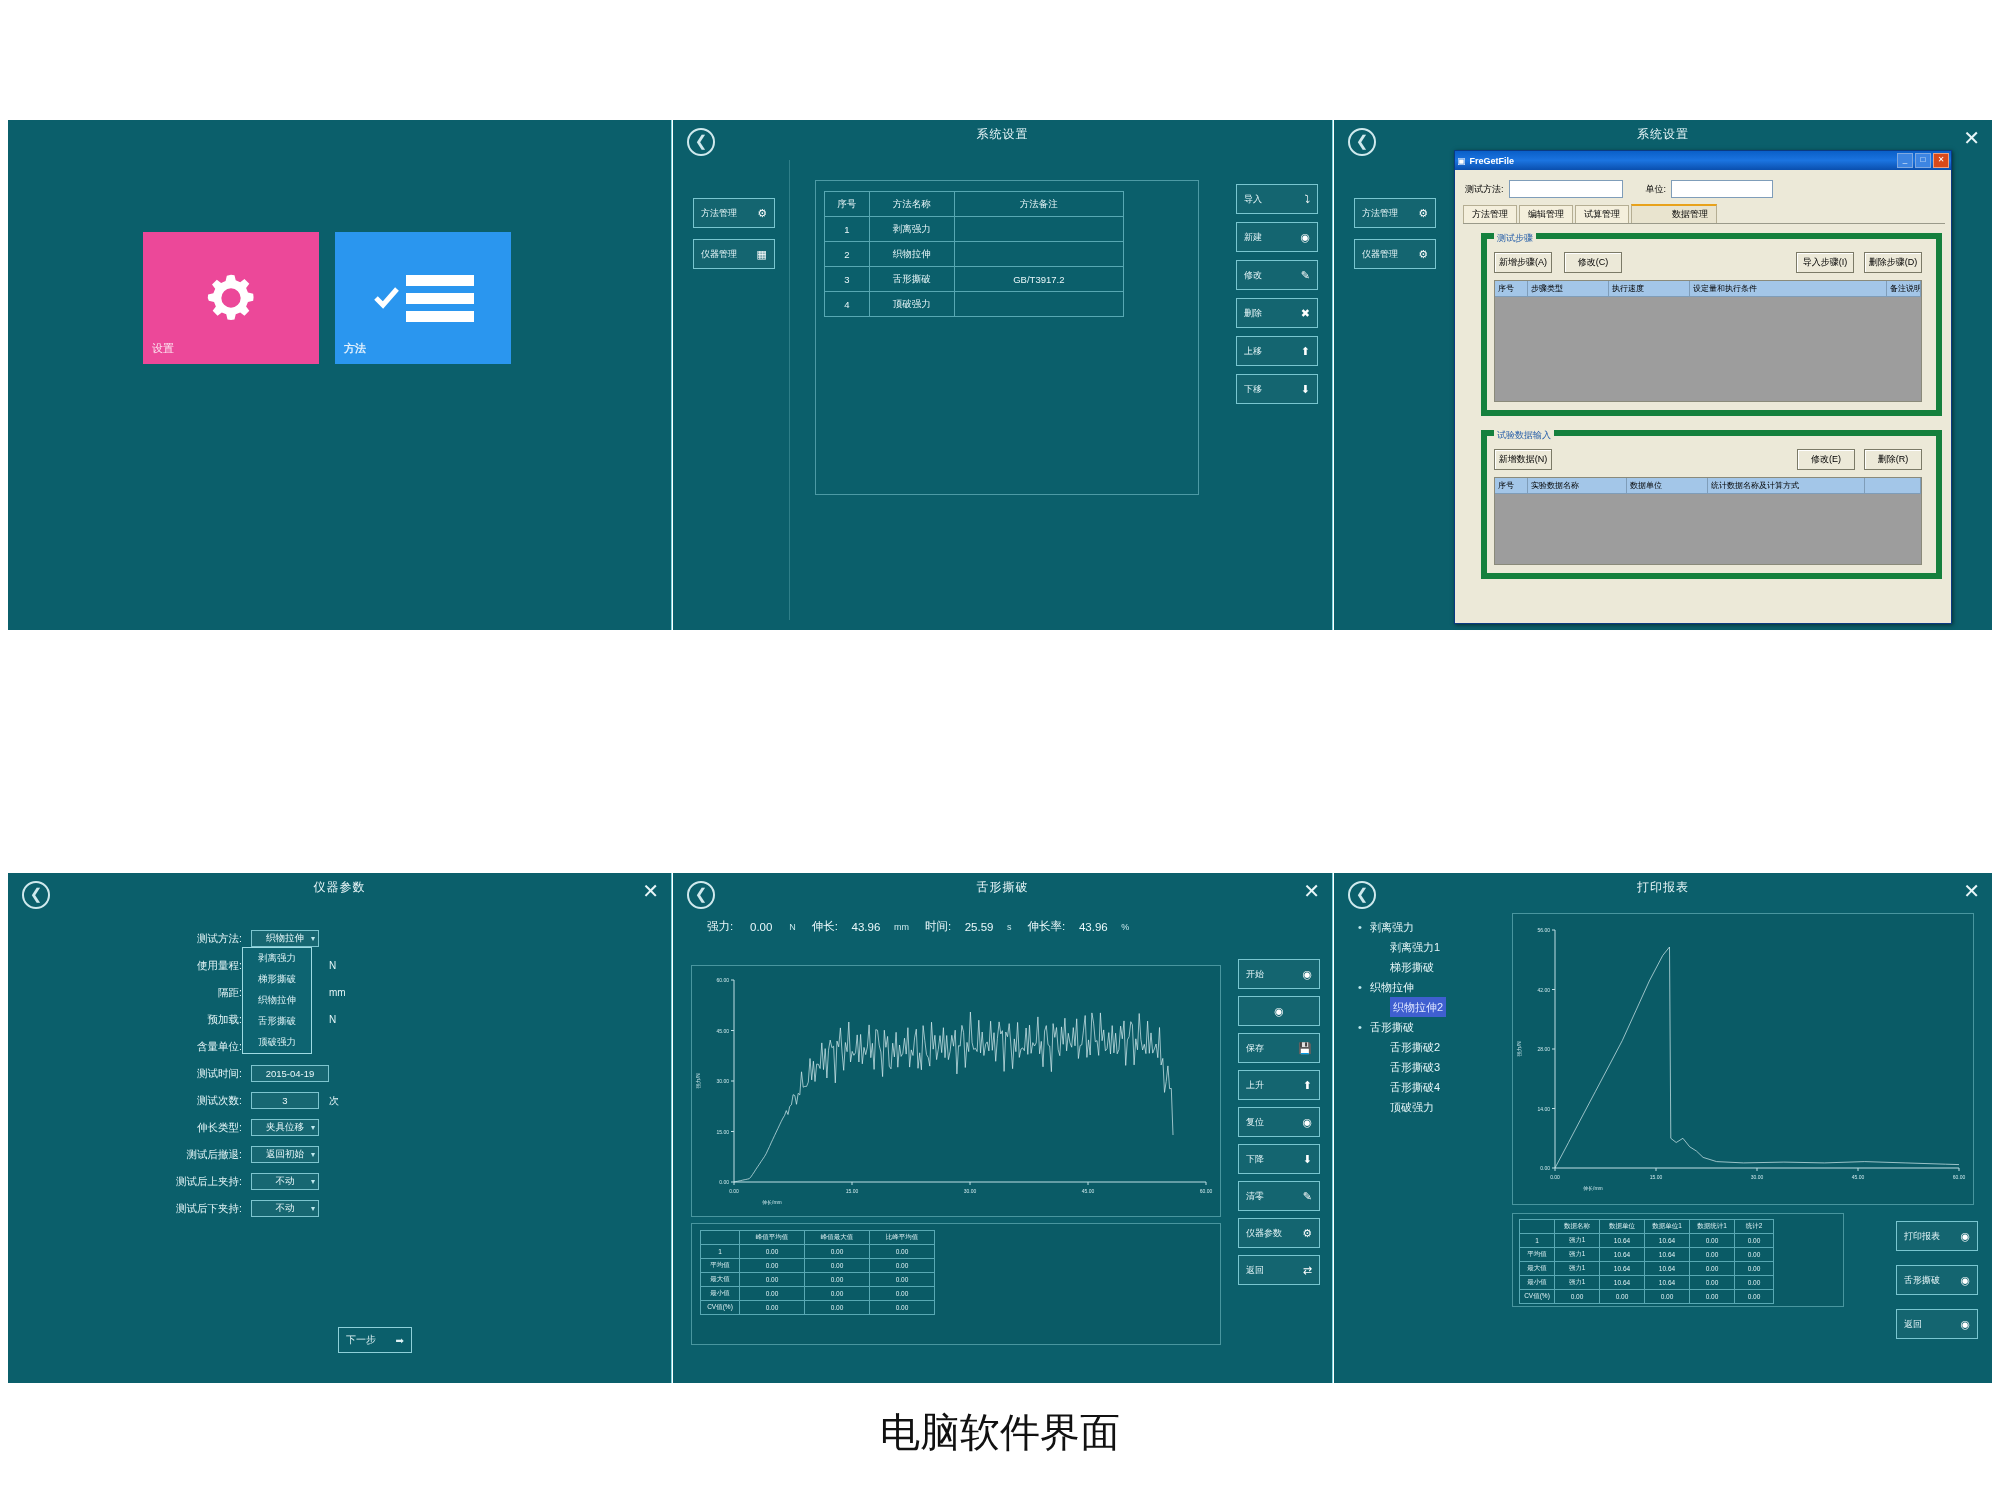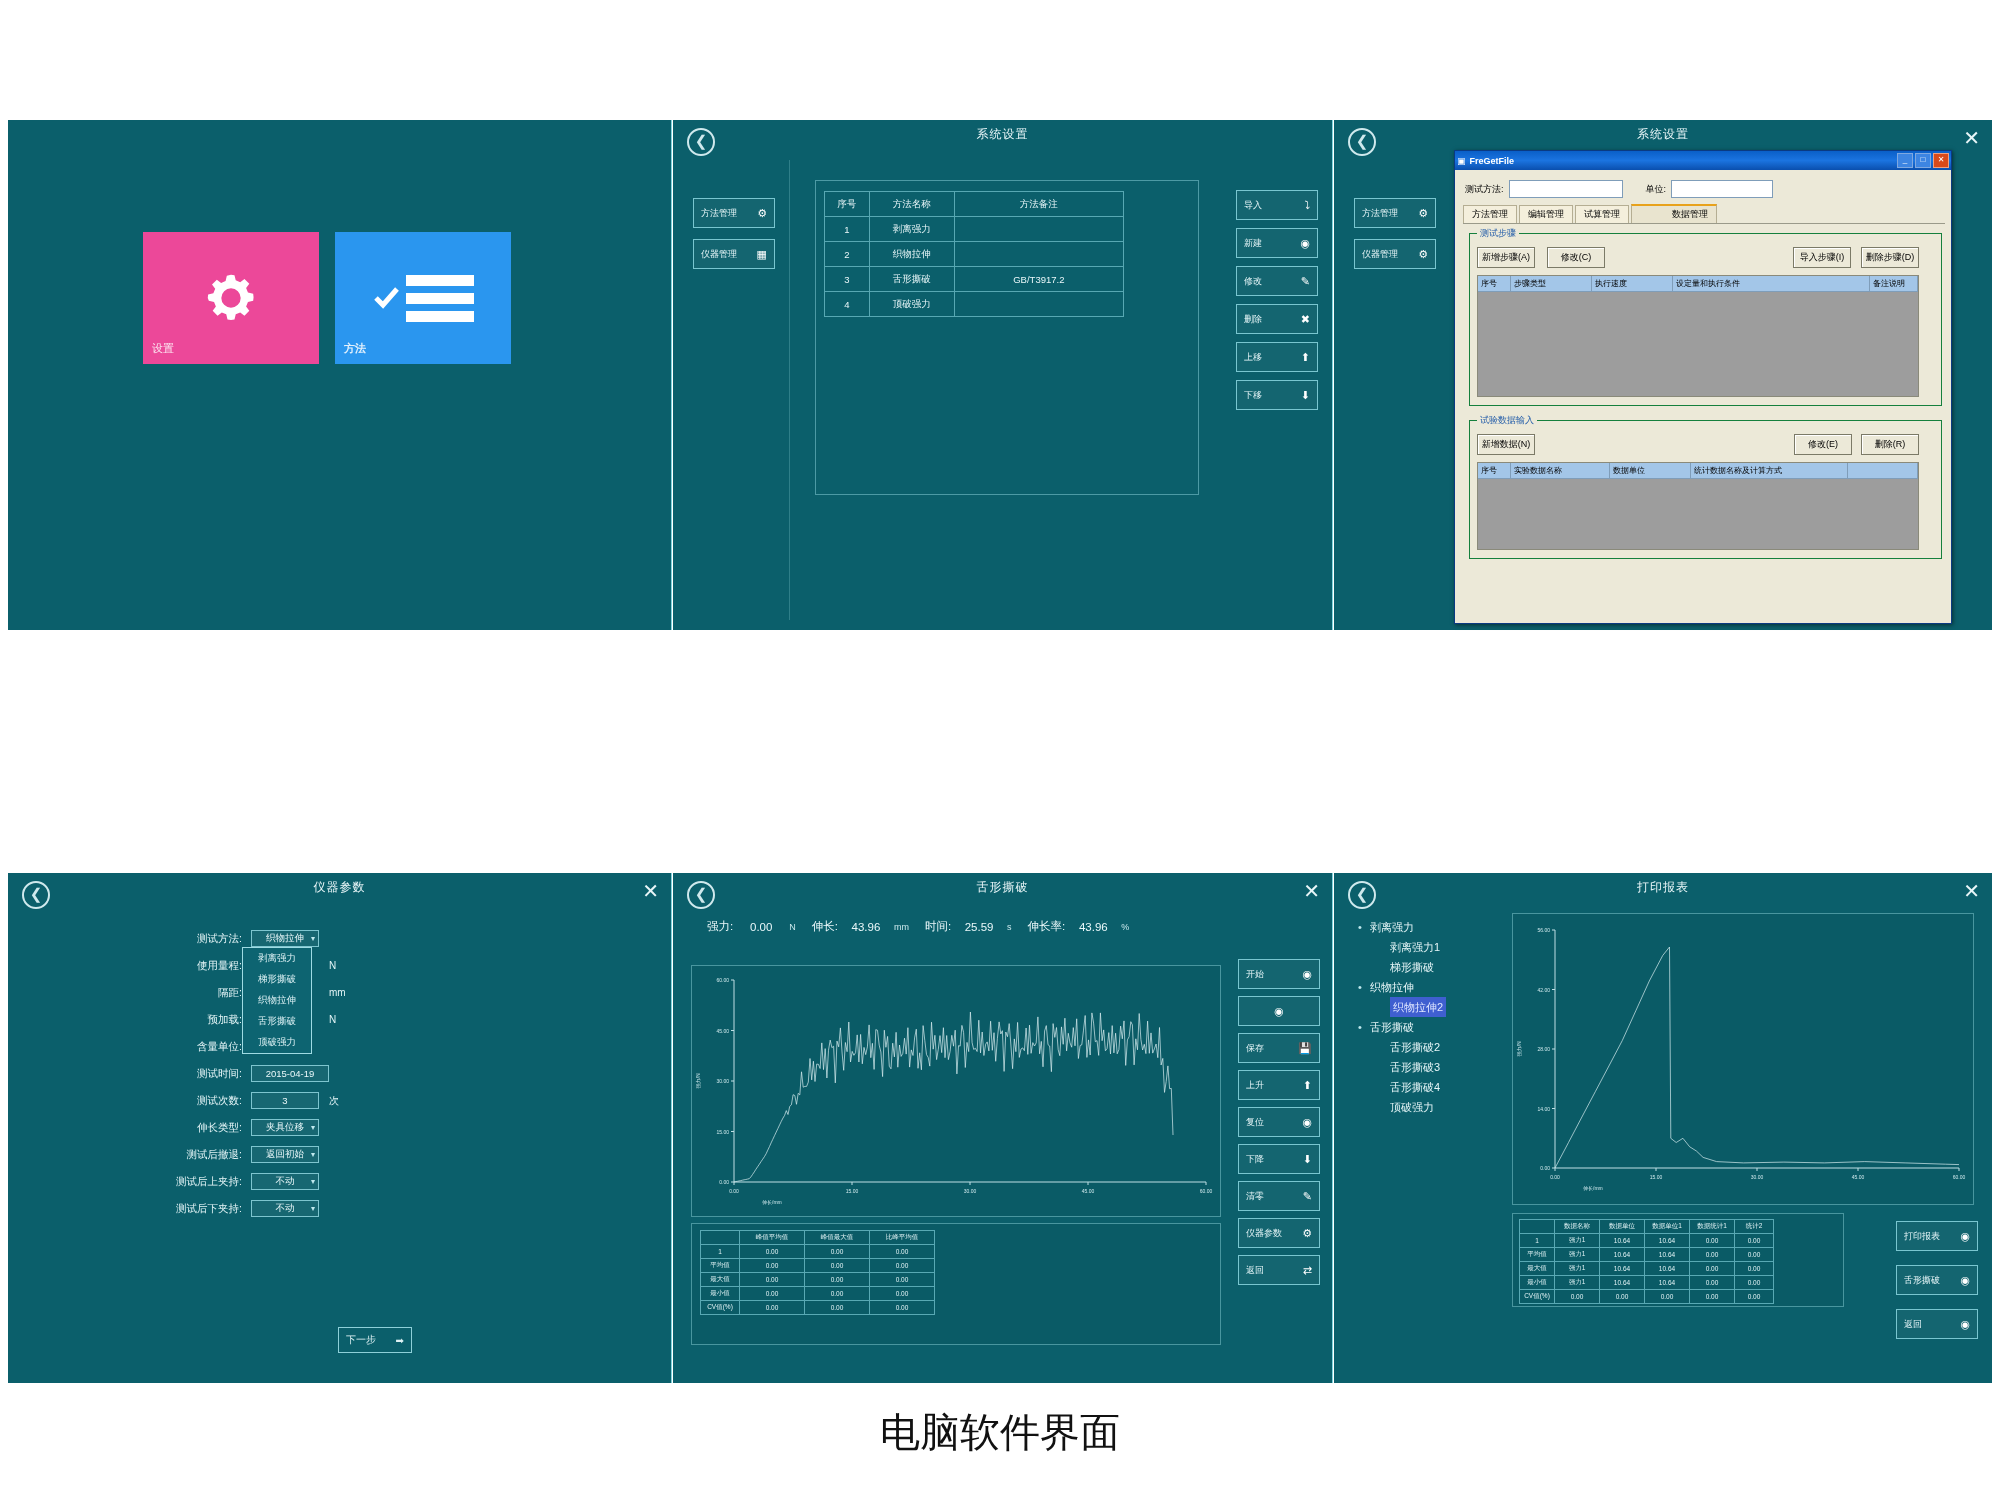--- a/index.html
+++ b/index.html
@@ -47,21 +47,21 @@
   .win-title .wt-text{flex:1;padding-left:4px;font-weight:bold;}
   .win-ctl{display:flex;gap:2px;}
   .win-ctl span{width:14px;height:13px;border:1px solid #7fa8e0;background:#3d85e2;font-size:8px;line-height:11px;text-align:center;color:#fff;cursor:pointer;}
   .win-ctl span.cls{background:#d94a1a;border-color:#f0a080;}
   .win-body{position:relative;padding:6px;font-size:9px;color:#000;}
   .frow{display:flex;align-items:center;gap:5px;margin:4px 0 6px 4px;font-size:9px;}
   .tb{background:#fff;border:1px solid #7f9db9;height:14px;}
   .tabs{display:flex;align-items:flex-end;margin:4px 0 0 2px;border-bottom:1px solid #9a9a8a;}
   .tab{background:#f4efdc;border:1px solid #b5ae93;border-bottom:none;padding:2px 8px;font-size:9px;margin-right:2px;cursor:pointer;}
   .tab.sel{background:#e9e4cf;border-top:2px solid #e8a21c;padding-left:40px;}
-  .grp{position:relative;border:1px solid #15803d;margin:9px 3px 0 8px;padding:13px 22px 8px 7px;}
+  .grp{position:relative;border:6px solid #15803d;margin:9px 3px 0 20px;padding:13px 14px 8px 7px;}
   .grp>.lg{position:absolute;top:-7px;left:7px;background:#ece9d8;padding:0 3px;font-size:9px;color:#215ba8;}
   .wbtn{background:#ece9d8;border:1px solid #7b7a67;box-shadow:inset 1px 1px 0 #fff;font-size:9px;padding:3px 0;width:56px;
     text-align:center;cursor:pointer;}
   .btnrow{display:flex;justify-content:space-between;}
   .grid{margin-top:7px;border:1px solid #8a8a7a;background:#9a9a9a;}
   .grid .gh{display:flex;background:#a3c6e8;border-bottom:1px solid #7f9db9;}
   .grid .gh span{font-size:8px;padding:2px 3px;border-right:1px solid #7f9db9;color:#000;white-space:nowrap;overflow:hidden;}
   .gbody{height:104px;background:#9d9d9d;}
   .gbody.sm{height:70px;}
   
@@ -174,21 +174,21 @@
             </tr>
           <tr>
             <td>4</td>
             <td>顶破强力</td>
             <td></td>
             </tr>
         </tbody>
       </table>
     </div>
 
-    <div class="rbtns" style="right:14px;top:70px;">
+    <div class="rbtns" style="right:14px;top:64px;">
       <div class="side-btn">
         <span>导入</span>
         <span class="ic">⤵</span>
         </div>
       <div class="side-btn">
         <span>新建</span>
         <span class="ic">◉</span>
         </div>
       <div class="side-btn">
         <span>修改</span>

